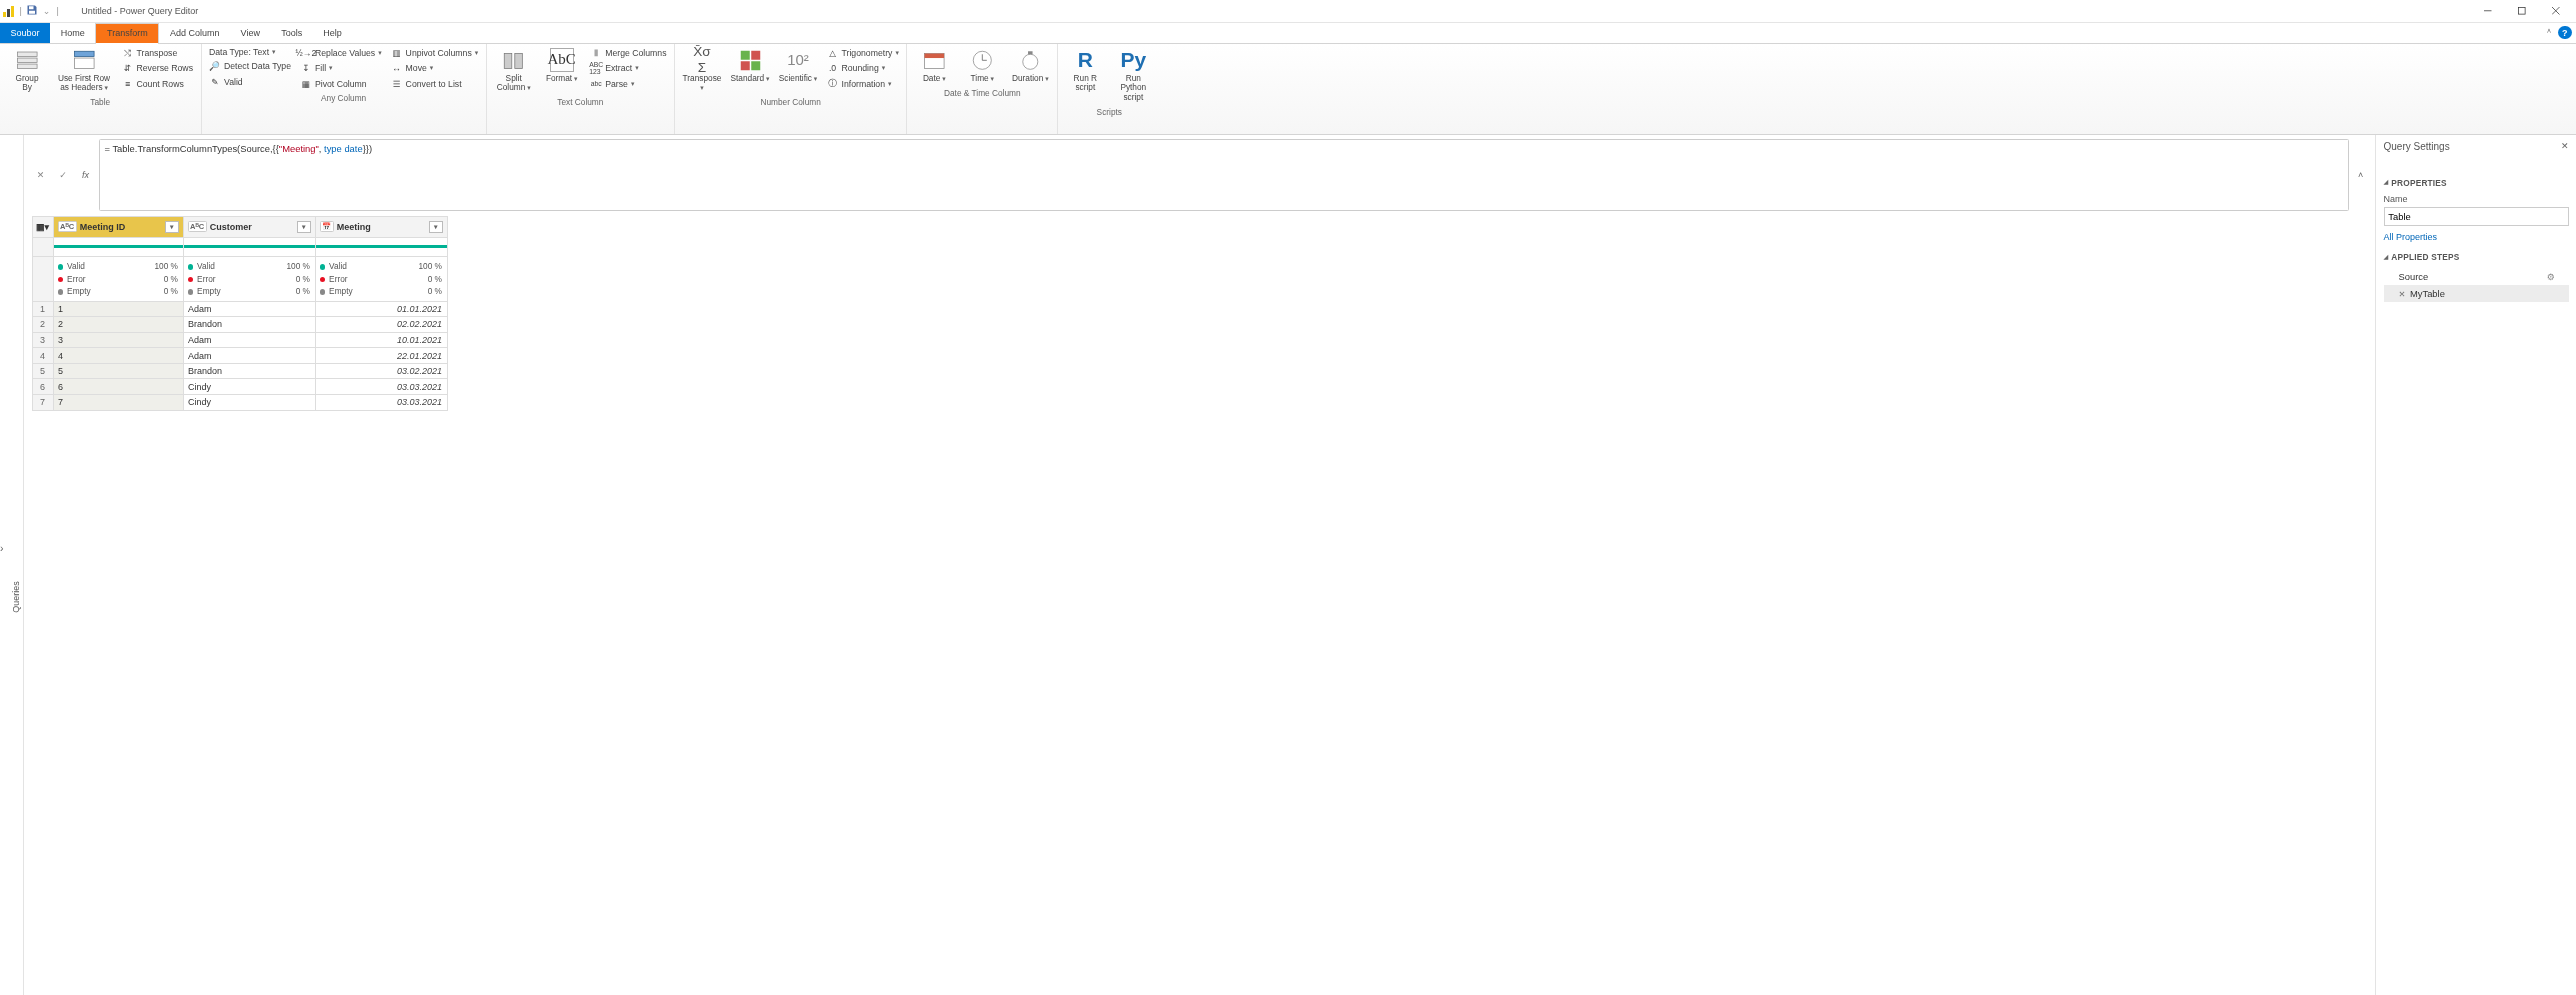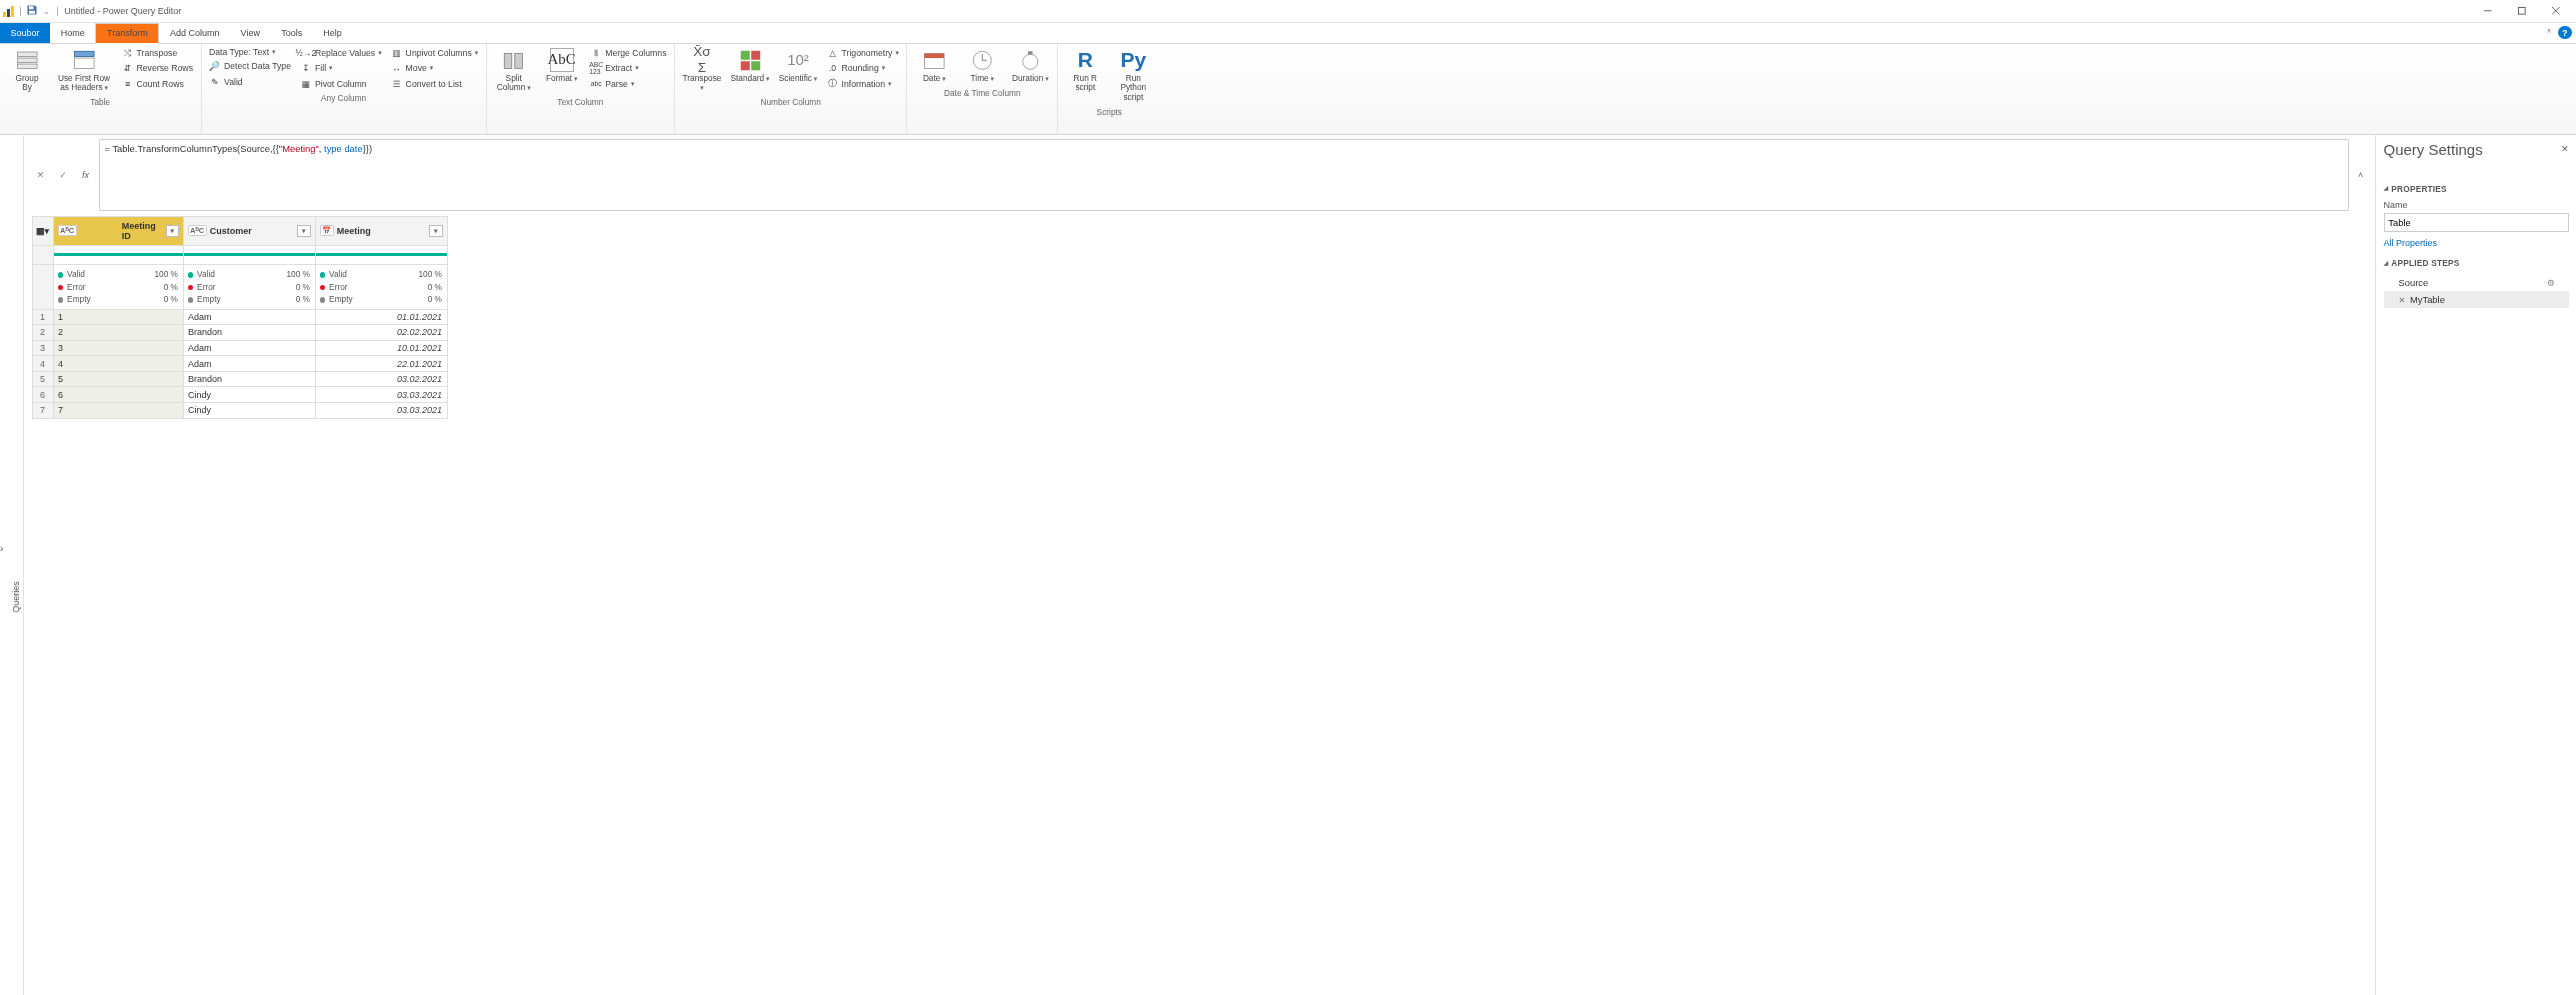--- a/index.html
+++ b/index.html
@@ -7,21 +7,21 @@
 
   
   .titlebar { height: 22.6px; display: flex; align-items: center; padding: 0 3px; border-bottom: 0.8px solid #e5e5e5; }
   .titlebar-left { display: flex; align-items: center; gap: 3px; flex: 1; }
   .app-icon { width: 12px; height: 12px; display: inline-flex; align-items: flex-end; }
   .app-icon span { display: inline-block; width: 3px; margin-right: 0.8px; }
   .app-icon .b1 { height: 4.5px; background:#F2C811; }
   .app-icon .b2 { height: 7.5px; background:#444; }
   .app-icon .b3 { height: 10.6px; background:#F2C811; }
   .qat-sep { color:#999; padding:0 1.5px; }
-  .title-text { margin-left: 1px; color:#555; }
+  .title-text { margin-left: 18px; color:#555; }
   .winbtns { display:flex; }
   .winbtn { width:34px; height:21px; display:flex; align-items:center; justify-content:center; color:#555; }
 
   
   .tabstrip { height: 21px; display:flex; align-items:stretch; border-bottom:0.8px solid #d4d4d4; }
   .tab { padding: 0 10.6px; display:flex; align-items:center; color:#444; cursor:pointer; position:relative; }
   .tab.file { background:#0078D4; color:#fff; }
   .tab.active { background:#f97316; border-top:0; }
   .tab.active::after { content:""; position:absolute; left:0; right:0; bottom:-0.8px; height:0.8px; background:#fff; }
   .tab.tabholder { border:0.8px solid #d4d4d4; border-bottom:none; }
@@ -62,38 +62,38 @@
 
   .grid-wrap { padding: 0 7.5px; }
   table.datagrid { border-collapse:collapse; font-size:9px; }
   .datagrid th, .datagrid td { border:0.8px solid #ddd; }
   .corner { width:21px; background:#f3f3f3; }
   .colhead { background:#f3f3f3; text-align:left; position:relative; }
   .colhead.selected { background:#E8C54B; }
   .colhead .inner { display:flex; align-items:center; padding:3px 3px; gap:3px; }
   .typebadge { font-size:7.5px; color:#666; border:0.8px solid #ccc; border-radius:1.5px; padding:0 1.5px; background:#fff;}
   .colname { font-weight:600; color:#333; }
-  .colhead.selected .colname { color:#333;margin-left:42px; }
+  .colhead.selected .colname { color:#333; }
   .colhead .filter { margin-left:auto; width:13.6px;height:12px;border:0.8px solid #bbb;background:#fff;display:flex;align-items:center;justify-content:center;font-size:6.8px;color:#666;}
   .quality-bar { height:3px; background:#00B294; }
   .quality-cell { padding:3px 4.5px; font-size:8.3px; color:#555; }
   .q-row { display:flex; justify-content:space-between; align-items:center; line-height:1.5; }
   .dot { width:5.3px;height:5.3px;border-radius:50%;display:inline-block;margin-right:3.8px; vertical-align:middle;}
   .dot.g{background:#00B294;} .dot.r{background:#E81123;} .dot.k{background:#888;}
   .rownum { background:#f3f3f3; text-align:center; width:21px; color:#666; }
   .cell { padding:2.3px 4.5px; }
   .cell.sel { background:#EFEFEA; }
   .cell.date { text-align:right; font-style:italic; color:#444; }
   .colhead, .corner { height:19.6px; }
   .w-id { width:130px; } .w-cust{ width:132px; } .w-meet{ width:132px; }
 
   
   .qsettings { width:201px; border-left:0.8px solid #e3e3e3; padding:6px 7.5px; display:flex; flex-direction:column; gap:6px; }
   .qsettings .hdr { display:flex; align-items:center; justify-content:space-between; color:#555; }
-  .qsettings .hdr .ttl { font-size:15px; }
+  .qsettings .hdr .ttl { font-size:10px; }
   .qsettings .sect { font-size:8.3px; font-weight:bold; color:#555; letter-spacing:0.2px; display:flex; align-items:center; gap:3px;margin-top:20px; }
   .qsettings .sect::before { content:"◢"; font-size:6px; color:#666; transform:translateY(-0.8px);}
   .qsettings input.nm { width:100%; border:0.8px solid #ccc; padding:3px 3.8px; font-size:9.4px; }
   .link { color:#0066B8; cursor:pointer; font-size:9px; }
   .steps { border:0; }
   .step { display:flex; align-items:center; justify-content:space-between; padding:3px 13.6px 3px 15px; font-size:9.4px; color:#333; cursor:pointer; }
   .step.selected { background:#ECECEC; }
   .step .x { color:#777; font-size:8.3px; margin-right:4.5px; }
   .step .gear { color:#888; font-size:9px; }
 

